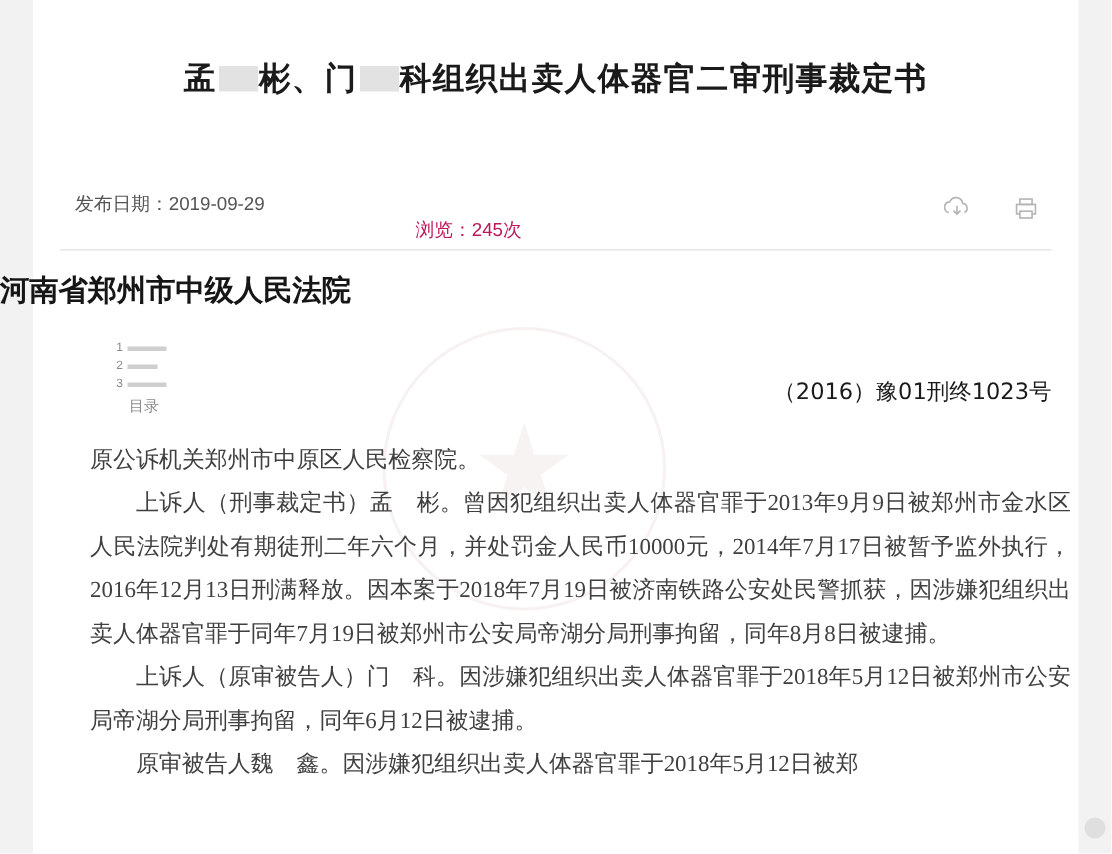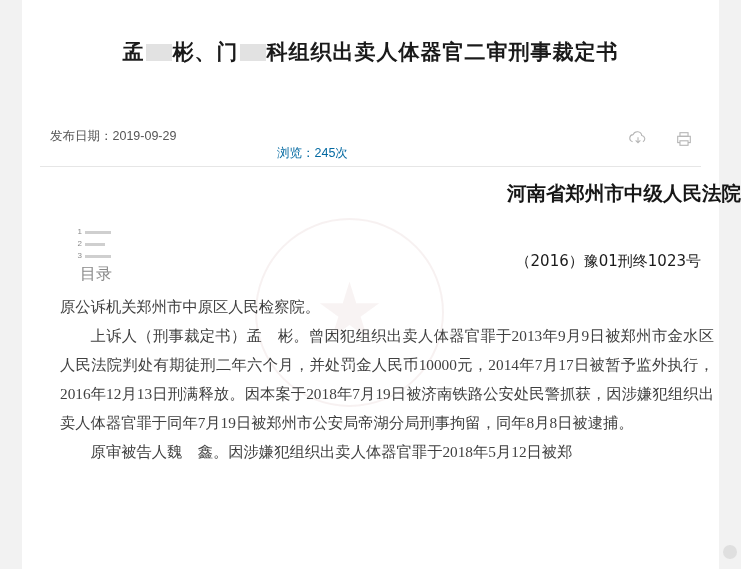--- a/index.html
+++ b/index.html
@@ -64,21 +64,21 @@
     align-items: flex-start;
     flex-direction: column;
   }
   .meta-date {
     font-size: 12.5px;
     color: #555;
     margin-left: 10px;
   }
   .meta-views {
     font-size: 12.5px;
-    color: #0369a1;
+    color: #be185d;
     margin-left: 237px;
   }
   .meta-icons {
     position: absolute;
     right: 8px;
     top: 2px;
     display: flex;
     gap: 28px;
     align-items: center;
   }
@@ -87,21 +87,21 @@
     height: 18px;
     opacity: 0.55;
     cursor: pointer;
   }
 
   .court-name {
     position: absolute;
     top: 180px;
     left: 0;
     width: 741px;
-    text-align: right;
+    text-align: left;
     font-size: 19.5px;
     font-weight: bold;
     color: #161616;
     font-family: "DejaVu Sans", sans-serif;
   }
   .doc-type {
     position: absolute;
     top: 214px;
     left: 0;
     width: 741px;
@@ -190,21 +190,21 @@
     width: 6px;
     text-align: right;
     line-height: 8px;
   }
   .catalog-bar {
     height: 3px;
     background: #cfcfcf;
   }
   .catalog-label {
     margin-top: 4px;
-    font-size: 16px;
+    font-size: 10px;
     color: #8a8a8a;
     letter-spacing: 0px;
   }
 
   .bottom-fade {
     position: absolute;
     left: 22px;
     right: 22px;
     bottom: 0;
     height: 16px;
@@ -272,18 +272,19 @@
         <span class="catalog-num">3</span>
         <span class="catalog-bar" style="width:26px"></span>
       </div>
     </div>
     <div class="catalog-label">目录</div>
   </div>
 
   <div class="body-text">
     <p>原公诉机关郑州市中原区人民检察院。</p>
     <p class="indent2">上诉人（刑事裁定书）孟　彬。曾因犯组织出卖人体器官罪于2013年9月9日被郑州市金水区人民法院判处有期徒刑二年六个月，并处罚金人民币10000元，2014年7月17日被暂予监外执行，2016年12月13日刑满释放。因本案于2018年7月19日被济南铁路公安处民警抓获，因涉嫌犯组织出卖人体器官罪于同年7月19日被郑州市公安局帝湖分局刑事拘留，同年8月8日被逮捕。</p>
+    <p class="indent2">上诉人（原审被告人）门　科。因涉嫌犯组织出卖人体器官罪于2018年5月12日被郑州市公安局帝湖分局刑事拘留，同年6月12日被逮捕。</p>
     <p class="indent2">原审被告人魏　鑫。因涉嫌犯组织出卖人体器官罪于2018年5月12日被郑</p>
   </div>
 
   <div class="bottom-fade"></div>
   <div class="scroll-dot"></div>
 </div>
 
 </body></html>

